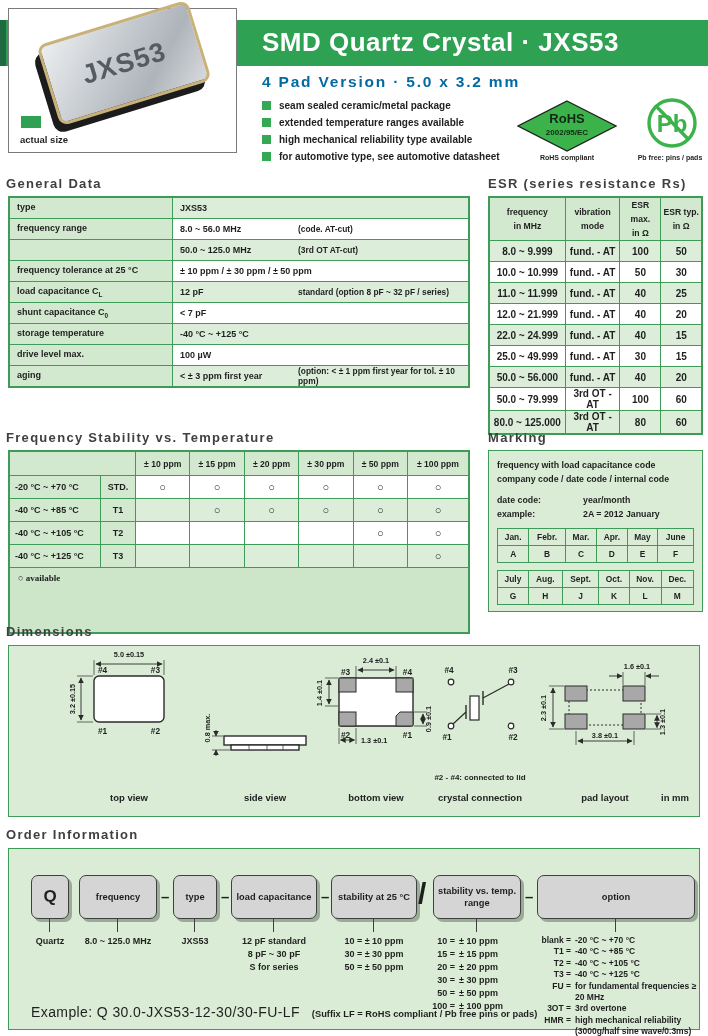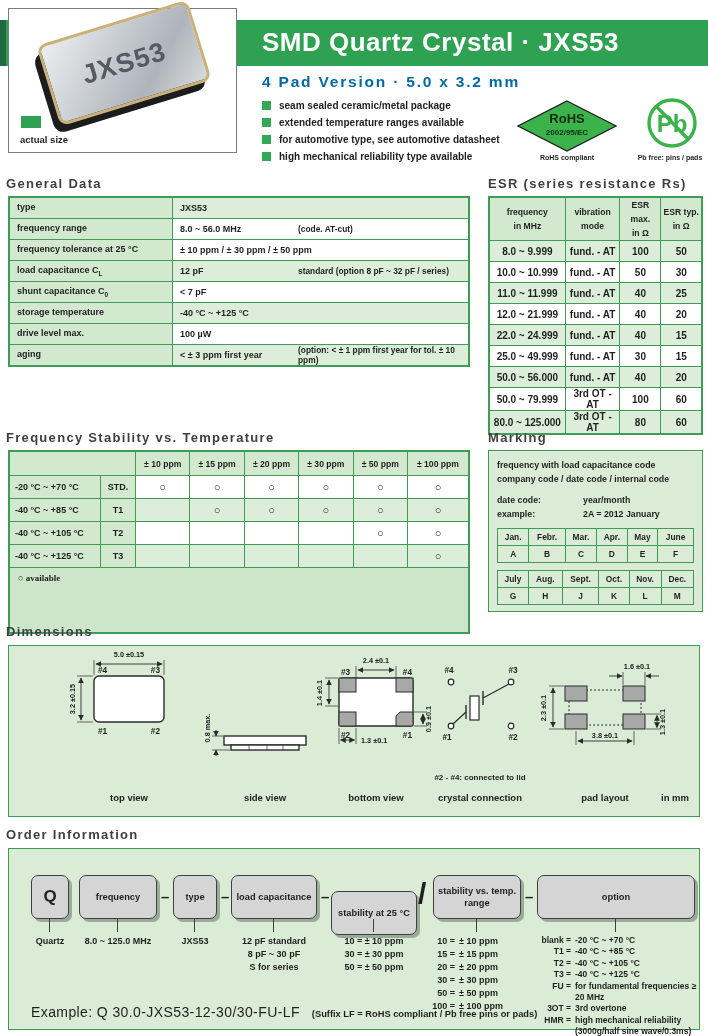--- a/index.html
+++ b/index.html
@@ -115,25 +115,25 @@
     <li>
         <span class="bullet"></span>
         <span>seam sealed ceramic/metal package</span>
       </li>
     <li>
         <span class="bullet"></span>
         <span>extended temperature ranges available</span>
       </li>
     <li>
         <span class="bullet"></span>
-        <span>for automotive type, see automotive datasheet</span>
+        <span>high mechanical reliability type available</span>
       </li>
     <li>
         <span class="bullet"></span>
-        <span>high mechanical reliability type available</span>
+        <span>for automotive type, see automotive datasheet</span>
       </li>
   </ul>
 
   <div class="rohs">
     <svg width="100" height="52" viewBox="0 0 100 52">
       <polygon points="50,1 99,26 50,51 1,26" fill="#3bb34a" stroke="#1d1d1d" stroke-width="1.2"></polygon>
       <text x="50" y="23" text-anchor="middle" font-size="13" font-weight="bold" fill="#102a14">RoHS</text>
       <text x="50" y="35" text-anchor="middle" font-size="8" font-weight="bold" fill="#102a14">2002/95/EC</text>
     </svg>
   </div>
@@ -158,20 +158,29 @@
               <span class="n"></span>
             </span>
           </td>
     </tr>
     <tr>
       <td class="lab"><span>frequency range</span><sub></sub></td>
       <td class="val">
             <span class="cell">
               <span class="v">8.0 ~ 56.0 MHz</span>
               <span class="n">(code. AT-cut)</span>
+            </span>
+          </td>
+    </tr>
+    <tr class="alt">
+      <td class="lab"><span></span><sub></sub></td>
+      <td class="val">
+            <span class="cell">
+              <span class="v">50.0 ~ 125.0 MHz</span>
+              <span class="n">(3rd OT AT-cut)</span>
             </span>
           </td>
     </tr>
     <tr>
       <td class="lab"><span>frequency tolerance at 25 °C</span><sub></sub></td>
       <td class="val">
             <span class="cell">
               <span class="v" style="width:auto">± 10 ppm / ± 30 ppm / ± 50 ppm</span>
             </span>
           </td>
@@ -534,21 +543,21 @@
 
   <div class="sec-title" style="left:6px;top:827px;">Order Information</div>
   <div class="order-box">
     <div class="obox" style="left:22px;width:38px;font-size:17px;">Q</div>
     <div class="obox" style="left:70px;width:78px;">frequency</div>
     <div class="osep" style="left:152px;">–</div>
     <div class="obox" style="left:164px;width:44px;">type</div>
     <div class="osep" style="left:212px;">–</div>
     <div class="obox" style="left:222px;width:86px;">load capacitance</div>
     <div class="osep" style="left:312px;">–</div>
-    <div class="obox" style="left:322px;width:86px;margin-top:16px;">stability at 25 °C</div>
+    <div class="obox" style="left:322px;width:86px;">stability at 25 °C</div>
     <div class="oslash" style="left:409px;">/</div>
     <div class="obox" style="left:424px;width:88px;">stability vs. temp. range</div>
     <div class="osep" style="left:516px;">–</div>
     <div class="obox" style="left:528px;width:158px;">option</div>
 
     <div class="tick" style="left:40px;"></div>
     <div class="tick" style="left:108px;"></div>
     <div class="tick" style="left:185px;"></div>
     <div class="tick" style="left:264px;"></div>
     <div class="tick" style="left:364px;"></div>

